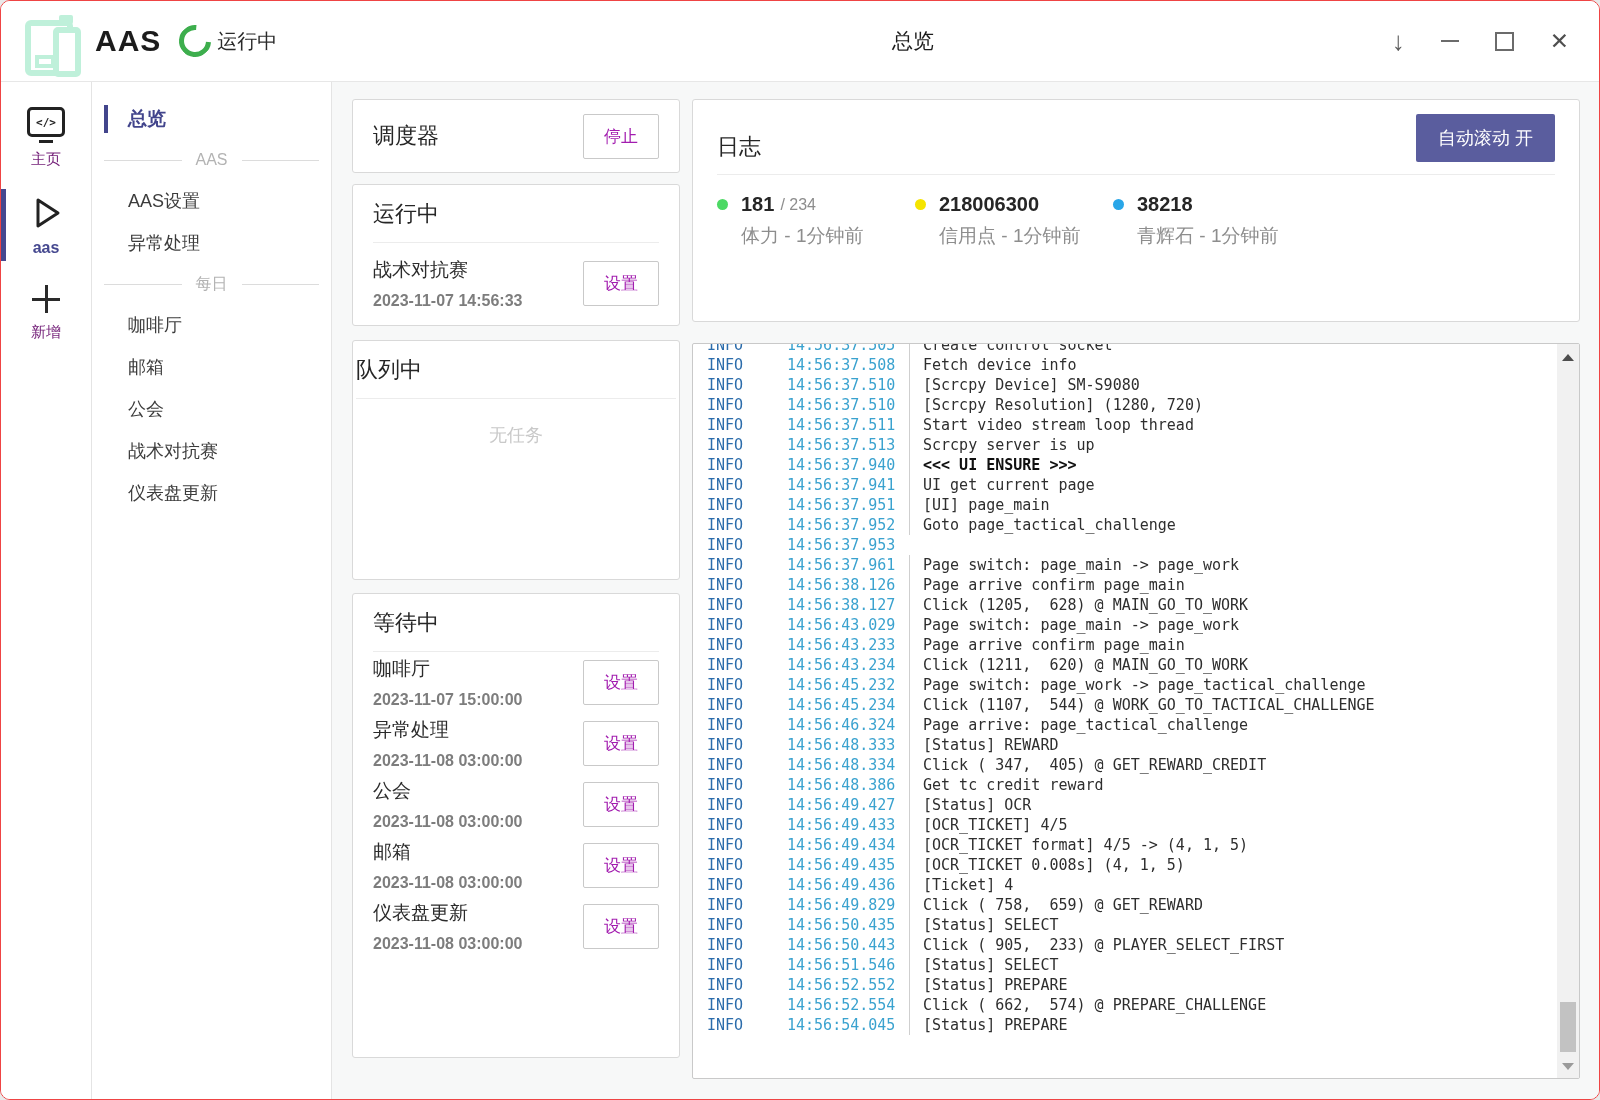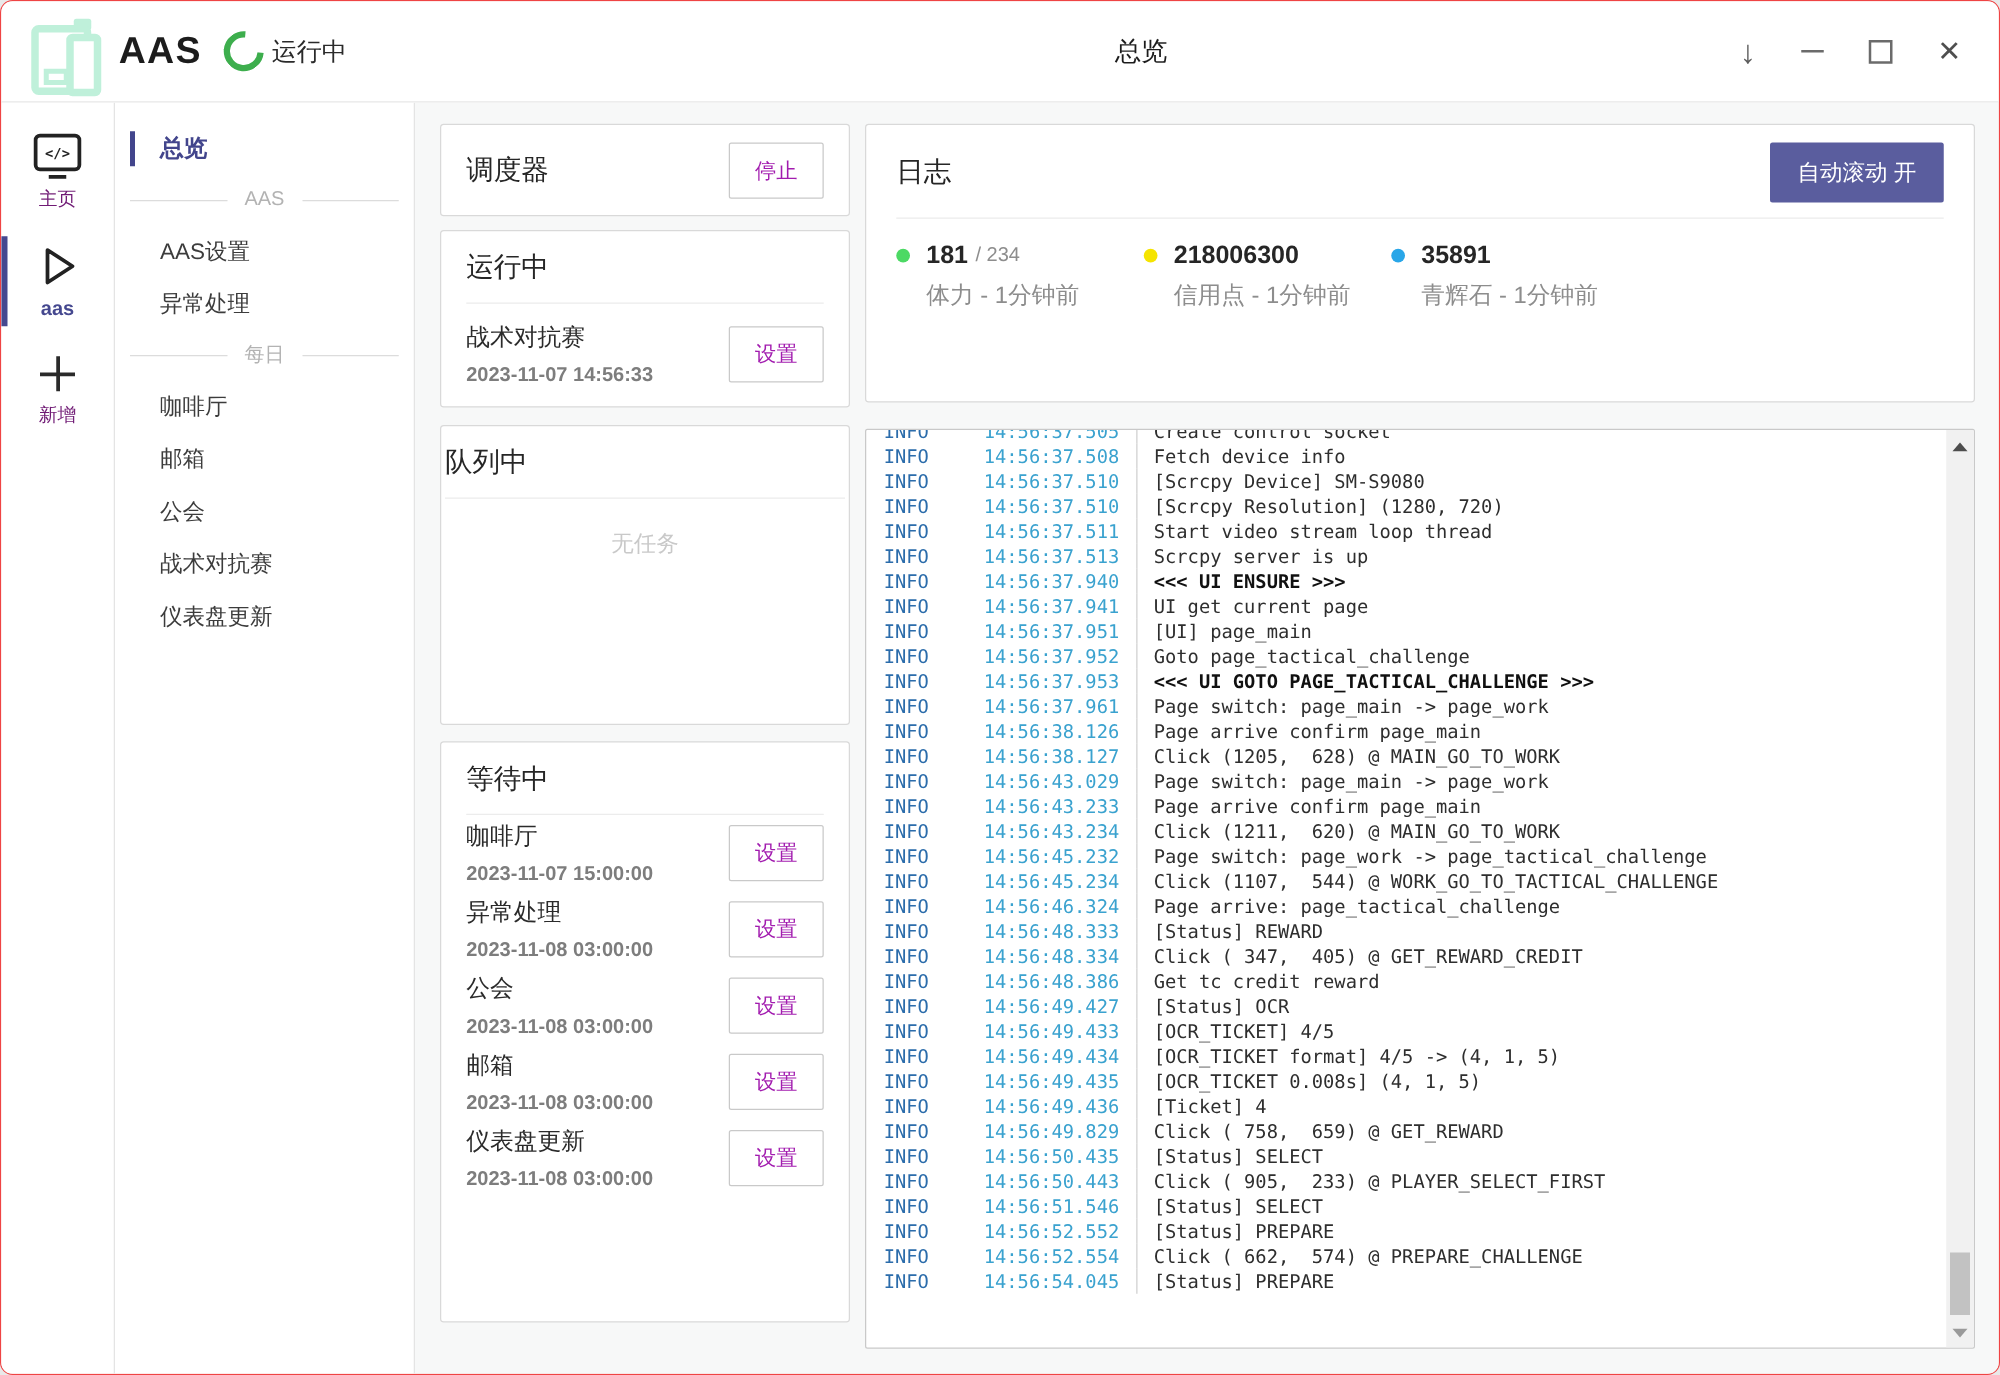--- a/index.html
+++ b/index.html
@@ -73,21 +73,21 @@
   .card-running{height:142px;padding:14px 20px;margin-bottom:14px;flex:0 0 auto;}
   .task-row{display:flex;align-items:center;justify-content:space-between;padding-top:14px;}
   .task-name{font-size:19px;color:#2b2b2b;}
   .task-time{font-size:16px;color:#7d7d7d;font-weight:bold;margin-top:9px;}
   .card-queue{height:240px;padding:14px 3px;margin-bottom:13px;flex:0 0 auto;}
   .queue-empty{text-align:center;color:#c9c9c9;font-size:18px;padding-top:24px;}
   .card-waiting{height:465px;padding:14px 20px;flex:0 0 auto;overflow:hidden;}
   .wait-row{display:flex;align-items:center;justify-content:space-between;height:61px;}
 
   .card-log-stats{height:223px;padding:14px 24px;margin-bottom:21px;flex:0 0 auto;}
-  .log-head{display:flex;align-items:center;justify-content:space-between;
+  .log-head{display:flex;align-items:flex-end;justify-content:space-between;
     padding-bottom:12px;border-bottom:1px solid #ececec;}
   .btn-purple{background:#5a5d9e;color:#fff;border:none;border-radius:2px;font-size:18px;
     padding:12px 22px;font-family:inherit;cursor:pointer;}
   .stats-row{display:flex;padding-top:18px;}
   .stat{width:198px;flex:0 0 auto;}
   .stat-top{display:flex;align-items:center;}
   .dot{width:11px;height:11px;border-radius:50%;margin-right:13px;flex:0 0 auto;}
   .stat-value{font-size:20px;font-weight:bold;color:#262626;}
   .stat-suffix{font-size:16px;color:#8d8d8d;margin-left:6px;}
   .stat-label{font-size:19px;color:#8d8d8d;margin-top:7px;margin-left:24px;}
@@ -298,21 +298,21 @@
                   <span class="dot" style="background: rgb(245, 228, 0);"></span>
                   <span class="stat-value">218006300</span>
                   <span class="stat-suffix"></span>
                 </div>
                 <div class="stat-label">信用点 - 1分钟前</div>
               </div>
 
               <div class="stat">
                 <div class="stat-top">
                   <span class="dot" style="background: rgb(41, 166, 232);"></span>
-                  <span class="stat-value">35891</span>
+                  <span class="stat-value">38218</span>
                   <span class="stat-suffix"></span>
                 </div>
                 <div class="stat-label">青辉石 - 1分钟前</div>
               </div>
             </div>
         </div>
 
         <div class="log-panel">
           <div class="log-scroll">
             <div class="log-lines">
@@ -373,21 +373,20 @@
 
                 <div class="log-line">
                   <span class="log-level">INFO</span>
                   <span class="log-time">14:56:37.952</span>
                   <span class="log-msg">Goto page_tactical_challenge</span>
                 </div>
 
                 <div class="log-line bold">
                   <span class="log-level">INFO</span>
                   <span class="log-time">14:56:37.953</span>
-                  <span class="log-msg">&lt;&lt;&lt; UI GOTO PAGE_TACTICAL_CHALLENGE &gt;&gt;&gt;</span>
                 </div>
 
                 <div class="log-line">
                   <span class="log-level">INFO</span>
                   <span class="log-time">14:56:37.961</span>
                   <span class="log-msg">Page switch: page_main -&gt; page_work</span>
                 </div>
 
                 <div class="log-line">
                   <span class="log-level">INFO</span>

